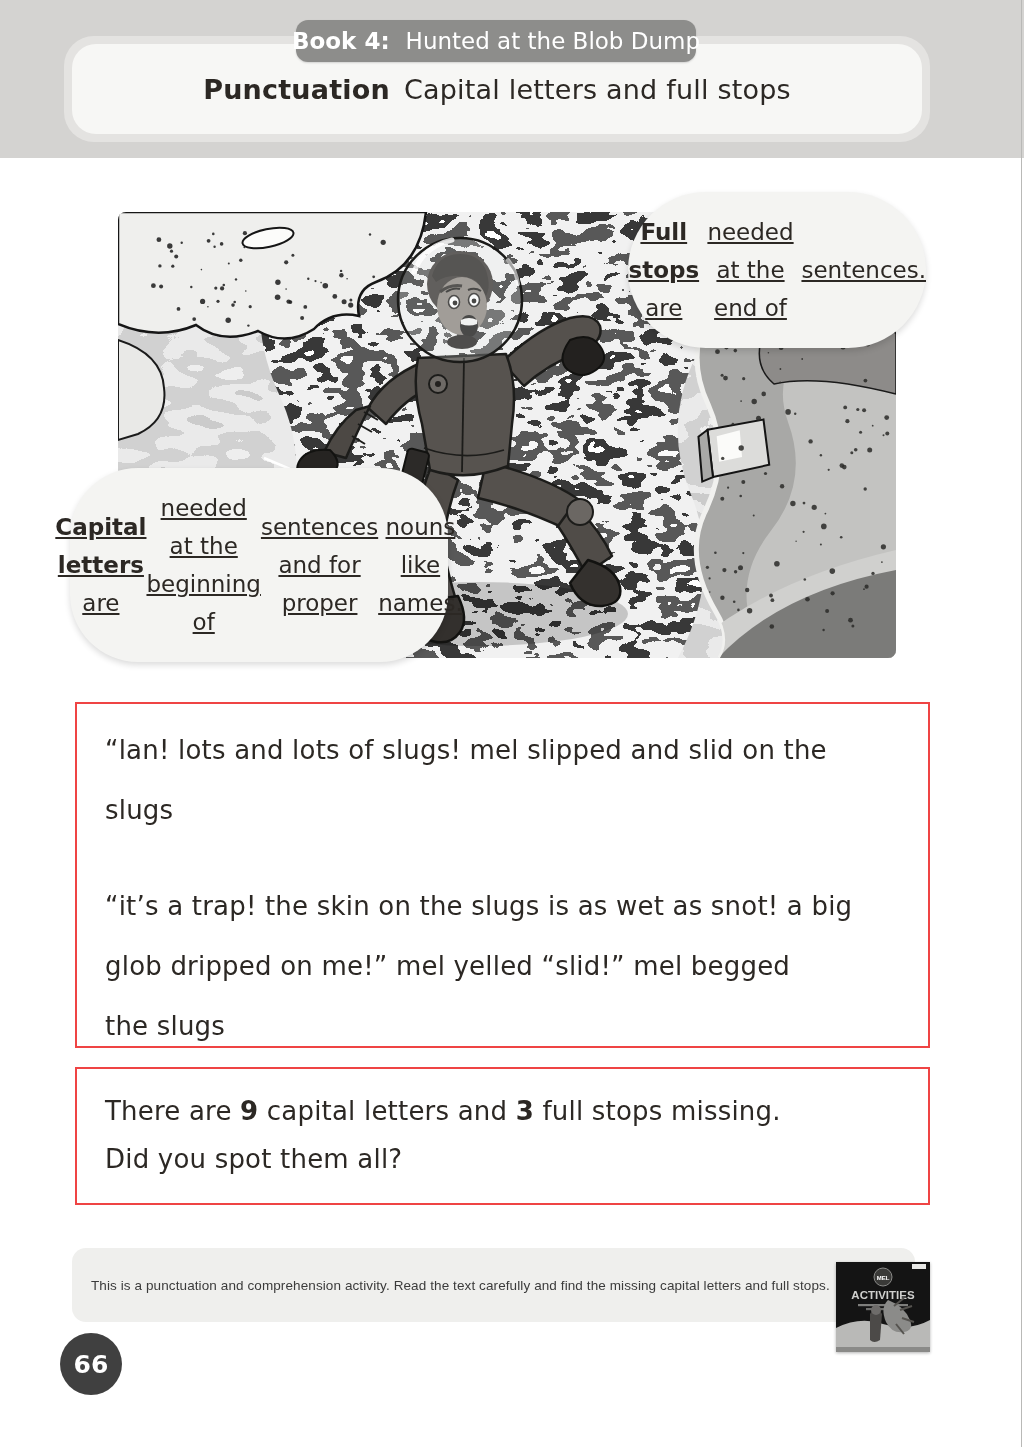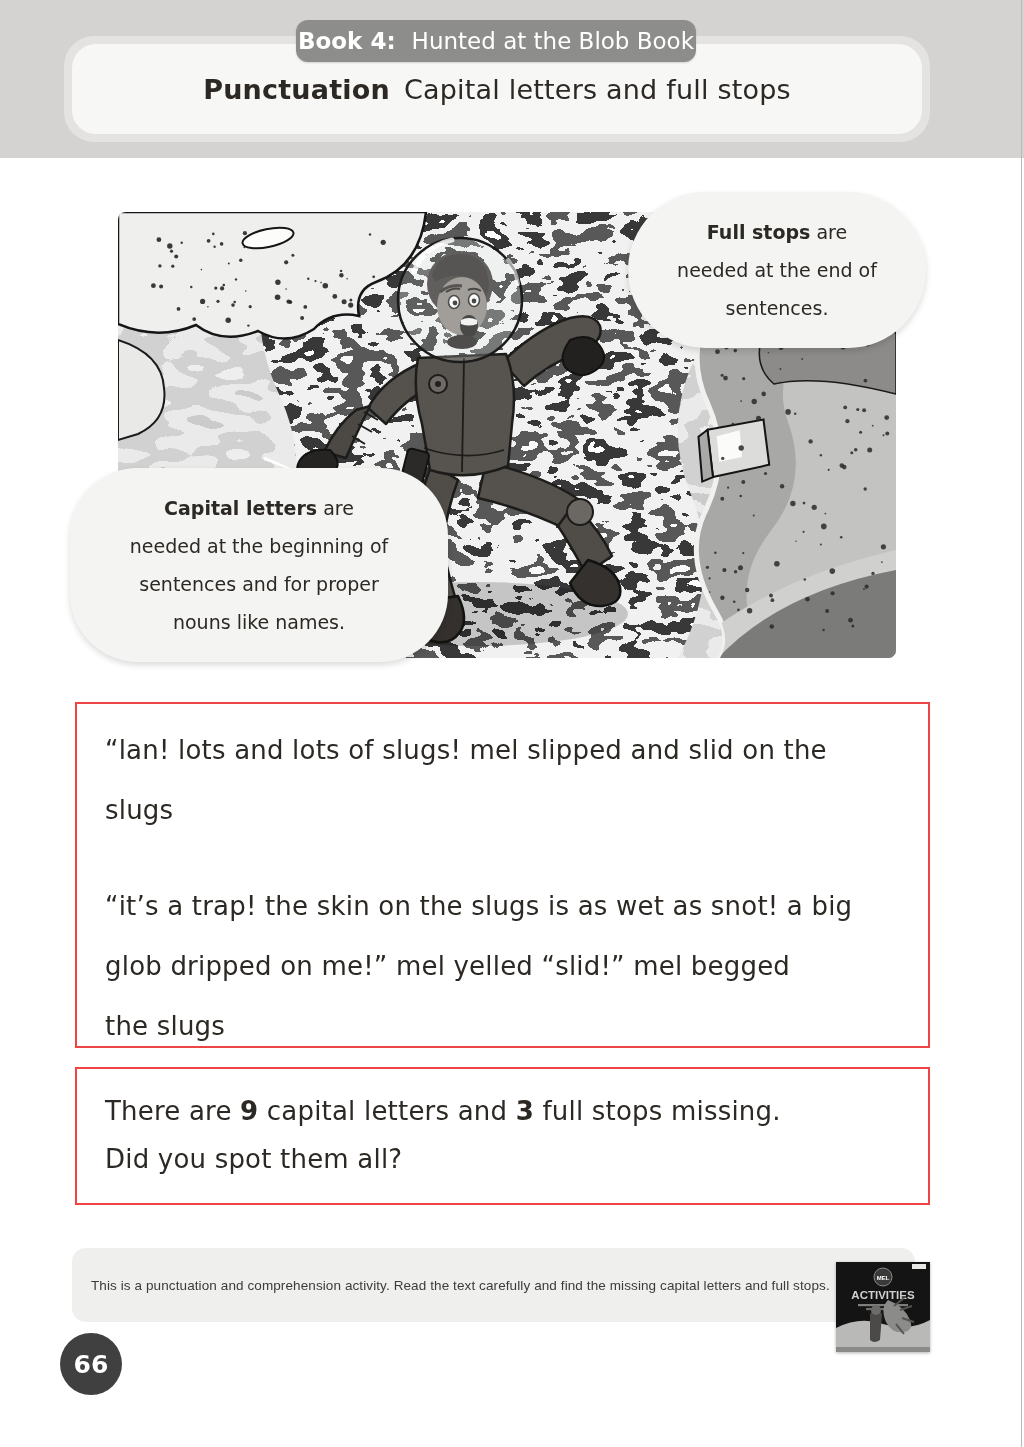--- a/index.html
+++ b/index.html
@@ -20,22 +20,22 @@
          color:#ffffff;font-size:23px;white-space:nowrap;box-shadow:0 1px 2px rgba(0,0,0,.15);gap:8px;}
   .badge .b{font-weight:700;margin-right:8px;}
 
   
   .illus{position:absolute;left:118px;top:212px;width:778px;height:446px;border-radius:8px;
          overflow:hidden;background:#b7b7b5;}
   .illus svg{display:block;}
 
   
   .bubble{position:absolute;background:#f4f4f2;box-shadow:0 3px 6px rgba(0,0,0,.14);
-          display:flex;flex-direction:column;align-items:center;justify-content:center;
-          font-size:19px;line-height:38px;text-align:center;color:#2c2824;}
+          display:flex;align-items:center;justify-content:center;
+          font-size:23px;line-height:38px;text-align:center;color:#2c2824;text-decoration:underline;}
   .bubble .b{font-weight:700;}
   .bubble-fullstops{left:628px;top:192px;width:298px;height:156px;border-radius:80px;}
   .bubble-capitals{left:70px;top:468px;width:378px;height:194px;border-radius:68px;}
 
   
   .text-box{position:absolute;left:75px;width:855px;background:#ffffff;
             border:2px solid #ef4444;box-sizing:border-box;}
   .activity-box{top:702px;height:346px;padding:16px 26px 0 28px;}
   .activity-line{font-size:26px;line-height:60px;white-space:nowrap;letter-spacing:.2px;}
   .para-gap{height:36px;}
@@ -61,21 +61,21 @@
 <div class="page">
 
   <div class="top-band"></div>
   <div class="title-ring">
     <div class="title-box">
       <div class="title-line"><span class="b">Punctuation</span><span>Capital letters and full stops</span></div>
     </div>
   </div>
   <div class="badge">
       <span class="b">Book 4:</span>
-      <span>Hunted at the Blob Book</span>
+      <span>Hunted at the Blob Dump</span>
     </div>
 
   <div class="illus">
     <svg width="778" height="446" viewBox="0 0 778 446" xmlns="http://www.w3.org/2000/svg">
       <defs>
         <filter id="marbleLight" x="-2%" y="-2%" width="104%" height="104%">
           <feTurbulence type="fractalNoise" baseFrequency="0.02 0.04" numOctaves="2" seed="3"></feTurbulence>
           <feColorMatrix type="saturate" values="0"></feColorMatrix>
           <feComponentTransfer>
             <feFuncR type="discrete" tableValues="0.78 0.6 0.82 0.64 0.86 0.68"></feFuncR>

